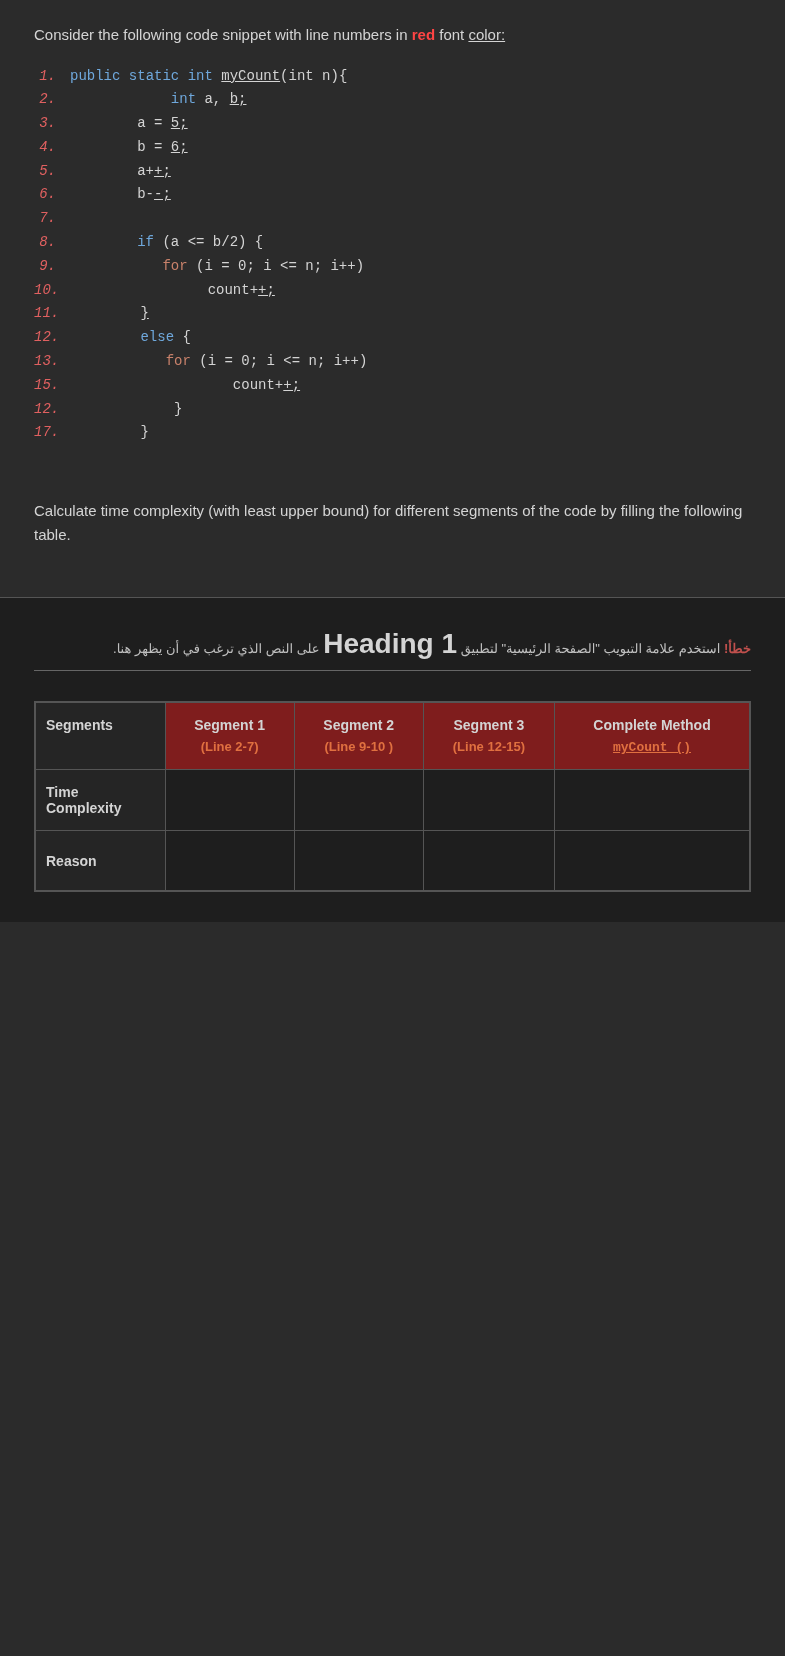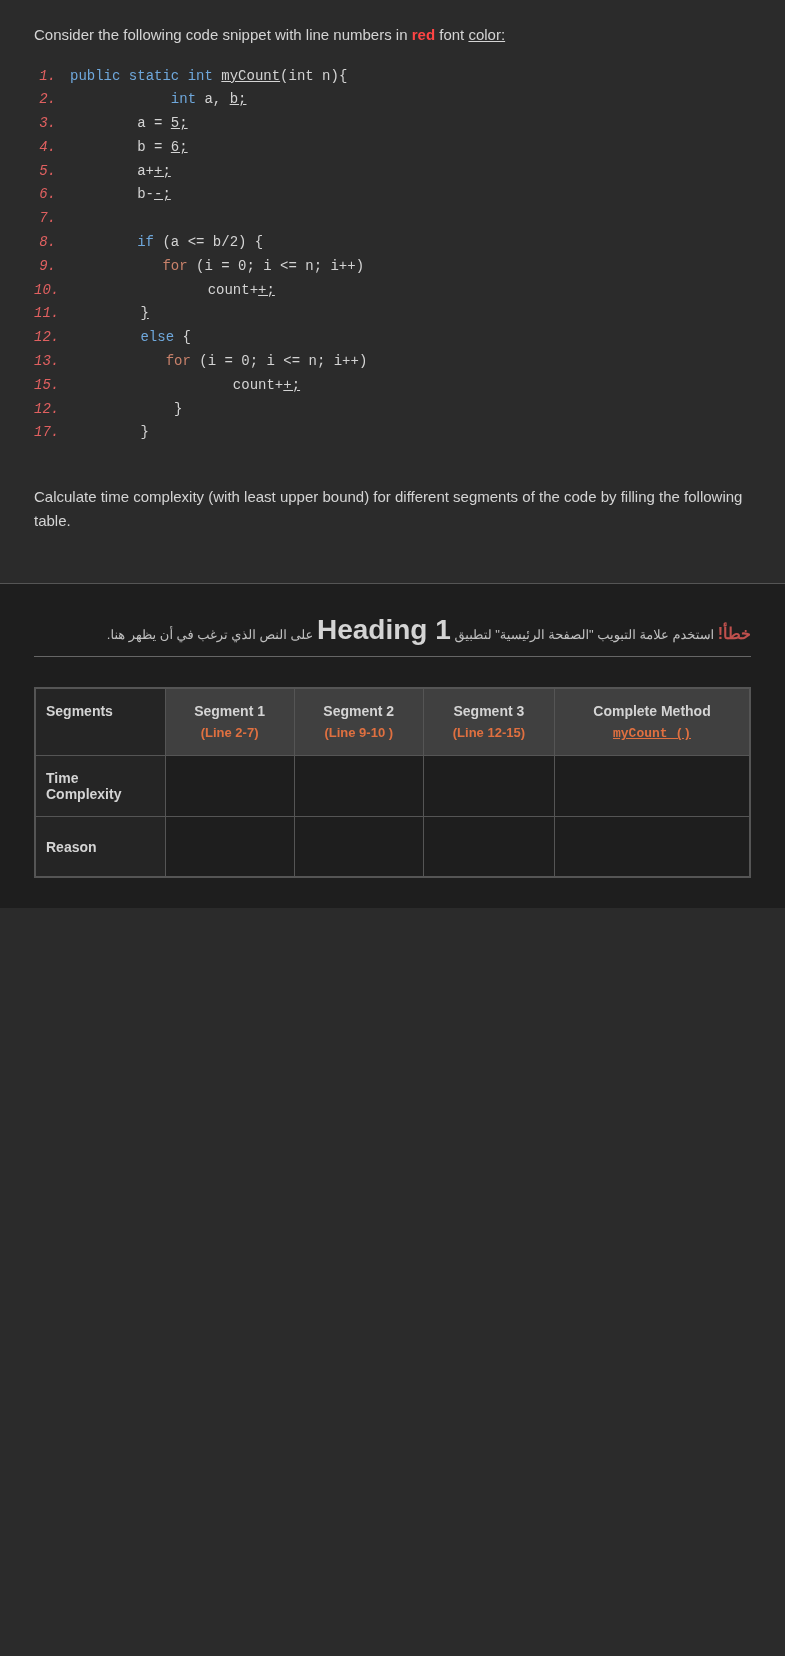--- a/index.html
+++ b/index.html
@@ -103,21 +103,21 @@
     }
 
     .assign-underline {
       text-decoration: underline;
       color: #d4d4d4;
     }
 
     .desc-text {
       font-size: 15px;
       color: #d4d4d4;
-      margin-top: 30px;
+      margin-top: 44px;
       line-height: 1.6;
     }
 
     .divider {
       border: none;
       border-top: 1px solid #555;
       margin: 30px 0 0 0;
     }
 
     .bottom-section {
@@ -161,21 +161,21 @@
     }
 
     td:first-child, th:first-child {
       text-align: left;
       font-weight: bold;
       width: 130px;
       background-color: #252525;
     }
 
     th {
-      background-color: #404040;
+      background-color: #7f1d1d;
     }
 
     .segment-label {
       font-weight: bold;
       color: #d4d4d4;
       display: block;
       margin-bottom: 6px;
     }
 
     .line-range {
@@ -292,21 +292,21 @@
     </div>
   </div>
 
   <p class="desc-text">Calculate time complexity (with least upper bound) for different segments of the code by filling the following table.</p>
 </div>
 
 <hr class="divider">
 
 <div class="bottom-section">
   <div class="heading-bar">
-    <span style="color:#c0504d; font-weight:bold; font-size:16px;">خطأ!</span>
+    <span style="color:#c0504d; font-weight:bold; font-size:13px;">خطأ!</span>
     <span style="font-size:13px; color:#c0c0c0;"> استخدم علامة التبويب "الصفحة الرئيسية" لتطبيق </span>
     <span style="font-size:28px; font-weight:bold; color:#d4d4d4;">Heading 1</span>
     <span style="font-size:13px; color:#c0c0c0;"> على النص الذي ترغب في أن يظهر هنا.</span>
   </div>
   <hr class="heading-divider">
 
   <div class="table-container">
     <table>
       <thead>
         <tr>

